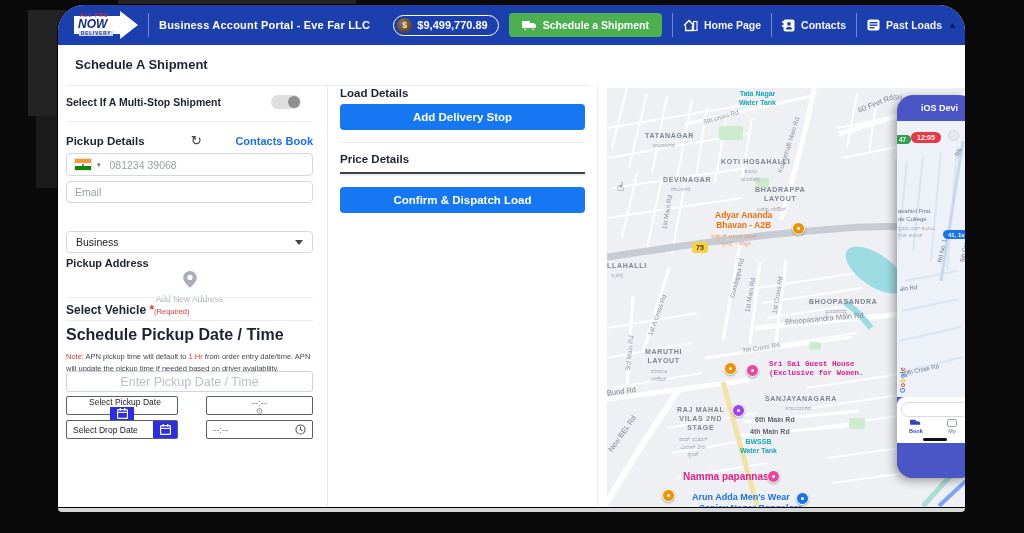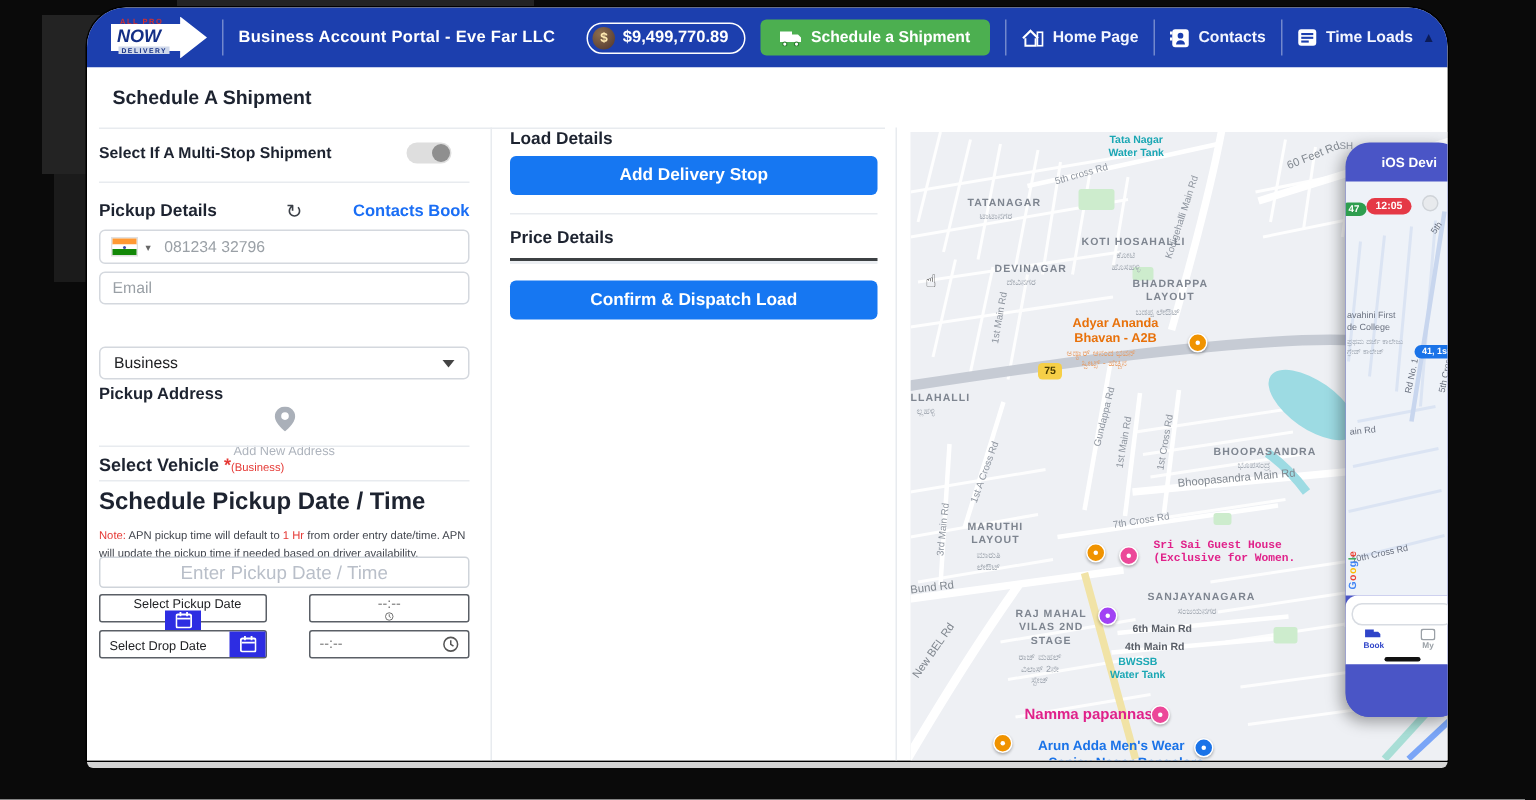--- a/index.html
+++ b/index.html
@@ -195,21 +195,21 @@
       <span>Contacts</span>
     </div>
     <div class="nav-divider"></div>
     <div class="nav-item">
       <svg width="13" height="12" viewBox="0 0 13 12">
           <rect x=".5" y=".5" width="12" height="11" rx="2" fill="#fff"></rect>
           <rect x="2.5" y="3" width="8" height="1.4" fill="#1c3fae"></rect>
           <rect x="2.5" y="5.5" width="8" height="1.4" fill="#1c3fae"></rect>
           <rect x="2.5" y="8" width="5" height="1.4" fill="#1c3fae"></rect>
         </svg>
-      <span>Time Loads</span>
+      <span>Past Loads</span>
     </div>
     <span class="nav-caret">▲</span>
   </div>
 
   <div class="content">
     <div class="page-title">Schedule A Shipment</div>
     <div class="hline"></div>
     <div class="vline v1"></div>
     <div class="vline v2"></div>
 
@@ -227,41 +227,41 @@
       <span class="contacts-link">Contacts Book</span>
     </div>
 
     <div class="phone-box">
       <span class="flag">
           <i class="f1"></i>
           <i class="f2"></i>
           <i class="f3"></i>
         </span>
       <span class="flag-caret">▾</span>
-      <span class="phone-ph">081234 32796</span>
+      <span class="phone-ph">081234 39068</span>
     </div>
     <input class="inp" style="top: 136px;" placeholder="Email">
     <div class="select-box">
       <span>Business</span>
       <span class="chev"></span>
     </div>
 
     <div class="pickup-addr-h lbl-bold">Pickup Address</div>
     <div class="pin-wrap">
       <svg width="14" height="17" viewBox="0 0 16 20">
           <path d="M8 0C3.6 0 0 3.5 0 7.8 0 13 8 19.5 8 19.5S16 13 16 7.8C16 3.5 12.4 0 8 0z" fill="#aab0b9"></path>
           <circle cx="8" cy="7.5" r="3" fill="#fff"></circle>
         </svg>
       <div class="add-addr">Add New Address</div>
     </div>
     <div class="sep" style="top:252px"></div>
 
     <div class="veh-row">
       <span class="lbl-bold">Select Vehicle</span>
-      <span class="req-star">*</span><span class="req-note">(Business)</span>
+      <span class="req-star">*</span><span class="req-note">(Required)</span>
     </div>
     <div class="sep" style="top:275px"></div>
 
     <div class="sched-h lbl-bold">Schedule Pickup Date / Time</div>
     <p class="note"><span class="red">Note:</span><span> APN pickup time will default to </span><span class="red">1 Hr</span><span> from order entry date/time. APN will update the pickup time if needed based on driver availability.</span></p>
 
     <input class="dt-input" placeholder="Enter Pickup Date / Time" style="">
 
     <div class="date-box r1">
       <span>Select Pickup Date</span>

